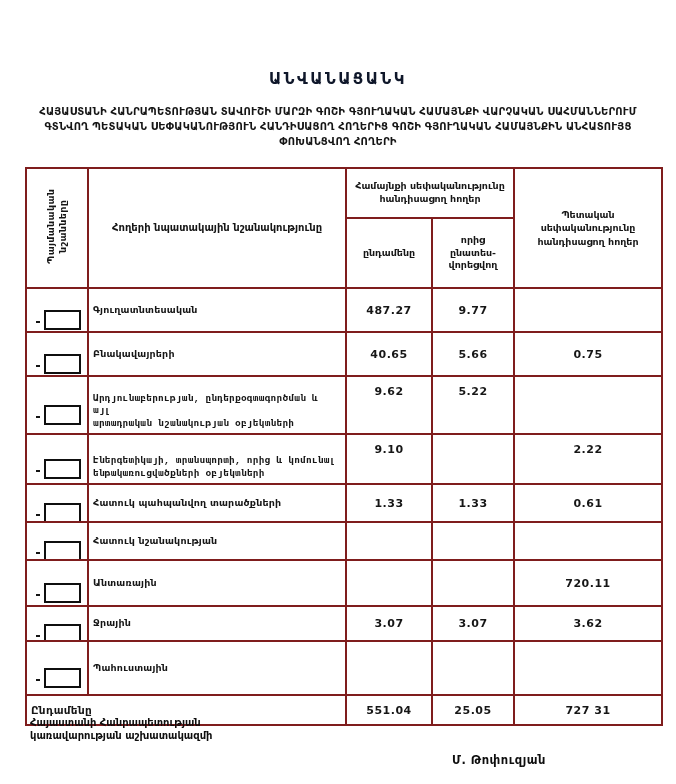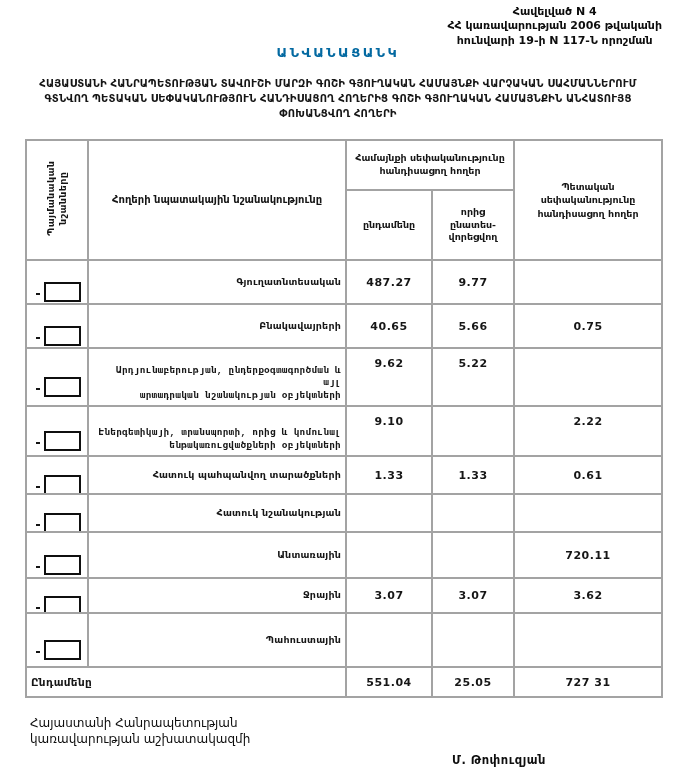--- a/index.html
+++ b/index.html
@@ -12,39 +12,39 @@
     overflow:hidden;
   }
   
   .annex-block{
     position:absolute;top:5px;right:14px;
     text-align:center;font-weight:bold;
     font-size:11px;line-height:1.3;color:#0d0d0d;
   }
   
   .doc-title{
-    padding-top:45px;text-align:center;
-    font-size:13px;font-weight:bold;letter-spacing:2.5px;color:#0369a1;
+    padding-top:70px;text-align:center;
+    font-size:15px;font-weight:bold;letter-spacing:2.5px;color:#0f172a;
   }
   .doc-subtitle{
     margin:16px auto 0;width:644px;text-align:center;
     font-size:10px;font-weight:bold;line-height:1.5;letter-spacing:0.2px;color:#151515;
   }
   
   table.land{
     margin:18px 0 0 25px;border-collapse:collapse;table-layout:fixed;
     width:636px;
   }
   table.land col.c1{width:62px}
   table.land col.c2{width:258px}
   table.land col.c3{width:86px}
   table.land col.c4{width:82px}
   table.land col.c5{width:148px}
   table.land th,table.land td{
-    border:2px solid #a3a3a3;
+    border:2px solid #7f1d1d;
     padding:2px 4px;
     vertical-align:middle;
     font-weight:bold;color:#161616;
     overflow:hidden;
   }
   tr.hdr-top{height:50px}
   tr.hdr-sub{height:70px}
   th.group-hdr,th.sub-hdr{font-size:9.5px;line-height:1.35;text-align:center;}
   th.purpose-hdr{font-size:10px;text-align:center;padding:4px 10px;line-height:1.4;}
   th.state-hdr{font-size:9.5px;text-align:center;padding:4px 12px;line-height:1.4;}
@@ -61,21 +61,21 @@
   #rows-body tr:nth-child(3){height:58px}
   #rows-body tr:nth-child(4){height:50px}
   #rows-body tr:nth-child(5){height:38px}
   #rows-body tr:nth-child(6){height:38px}
   #rows-body tr:nth-child(7){height:46px}
   #rows-body tr:nth-child(8){height:35px}
   #rows-body tr:nth-child(9){height:54px}
   td.sym-cell{padding:3px 0 0 0;vertical-align:top;}
   td.label-cell{
     font-size:9.5px;line-height:1.35;letter-spacing:0.2px;
-    padding-left:15px;text-align:right;
+    padding-left:15px;text-align:left;
   }
   td.val{font-size:11px;text-align:center;letter-spacing:0.5px;}
   tr.two-line td.label-cell{vertical-align:bottom;padding-bottom:2px;font-family:Liberation Mono, monospace;}
   tr.two-line td.val{vertical-align:top;padding-top:8px;margin-top:16px;}
   
   .sym{position:relative;width:54px;height:36px;margin:2px auto 0;}
   .sym .bracket{
     position:absolute;left:5px;right:4px;top:11px;bottom:0;
     border-left:2px solid #141414;border-right:2px solid #141414;border-bottom:2px solid #141414;
   }
@@ -83,37 +83,32 @@
     position:absolute;left:13px;top:0;width:33px;height:16px;
     border:2px solid #0f0f0f;background:#fff;
   }
   
   tfoot tr{height:30px}
   tfoot td{border-top:3px solid #141414;border-bottom:3px solid #141414;}
   td.total-label{font-size:10.5px;text-align:left;padding-left:78px;letter-spacing:0.3px;}
   
   .footer-office{
     position:absolute;left:30px;top:716px;
-    font-size:12px;font-weight:normal;line-height:1.3;color:#0e0e0e;
+    font-size:10px;font-weight:bold;line-height:1.3;color:#0e0e0e;
   }
   .signature{
     position:absolute;left:452px;top:753px;
     font-size:11.5px;font-weight:bold;letter-spacing:0.5px;color:#0e0e0e;
   }
 </style>
 </head>
 <body>
 
 <div class="page">
 
-  <div class="annex-block">
-    <div>Հավելված N 4</div>
-    <div>ՀՀ կառավարության 2006 թվականի</div>
-    <div>հունվարի 19-ի N 117-Ն որոշման</div>
-  </div>
 
   <div class="doc-title">ԱՆՎԱՆԱՑԱՆԿ</div>
 
   <div class="doc-subtitle">ՀԱՅԱՍՏԱՆԻ ՀԱՆՐԱՊԵՏՈՒԹՅԱՆ ՏԱՎՈՒՇԻ ՄԱՐԶԻ ԳՈՇԻ ԳՅՈՒՂԱԿԱՆ ՀԱՄԱՅՆՔԻ ՎԱՐՉԱԿԱՆ ՍԱՀՄԱՆՆԵՐՈՒՄ ԳՏՆՎՈՂ ՊԵՏԱԿԱՆ ՍԵՓԱԿԱՆՈՒԹՅՈՒՆ ՀԱՆԴԻՍԱՑՈՂ ՀՈՂԵՐԻՑ ԳՈՇԻ ԳՅՈՒՂԱԿԱՆ ՀԱՄԱՅՆՔԻՆ ԱՆՀԱՏՈՒՅՑ ՓՈԽԱՆՑՎՈՂ ՀՈՂԵՐԻ</div>
 
   <table class="land">
     <colgroup>
         <col class="c1">
         <col class="c2">
         <col class="c3">

